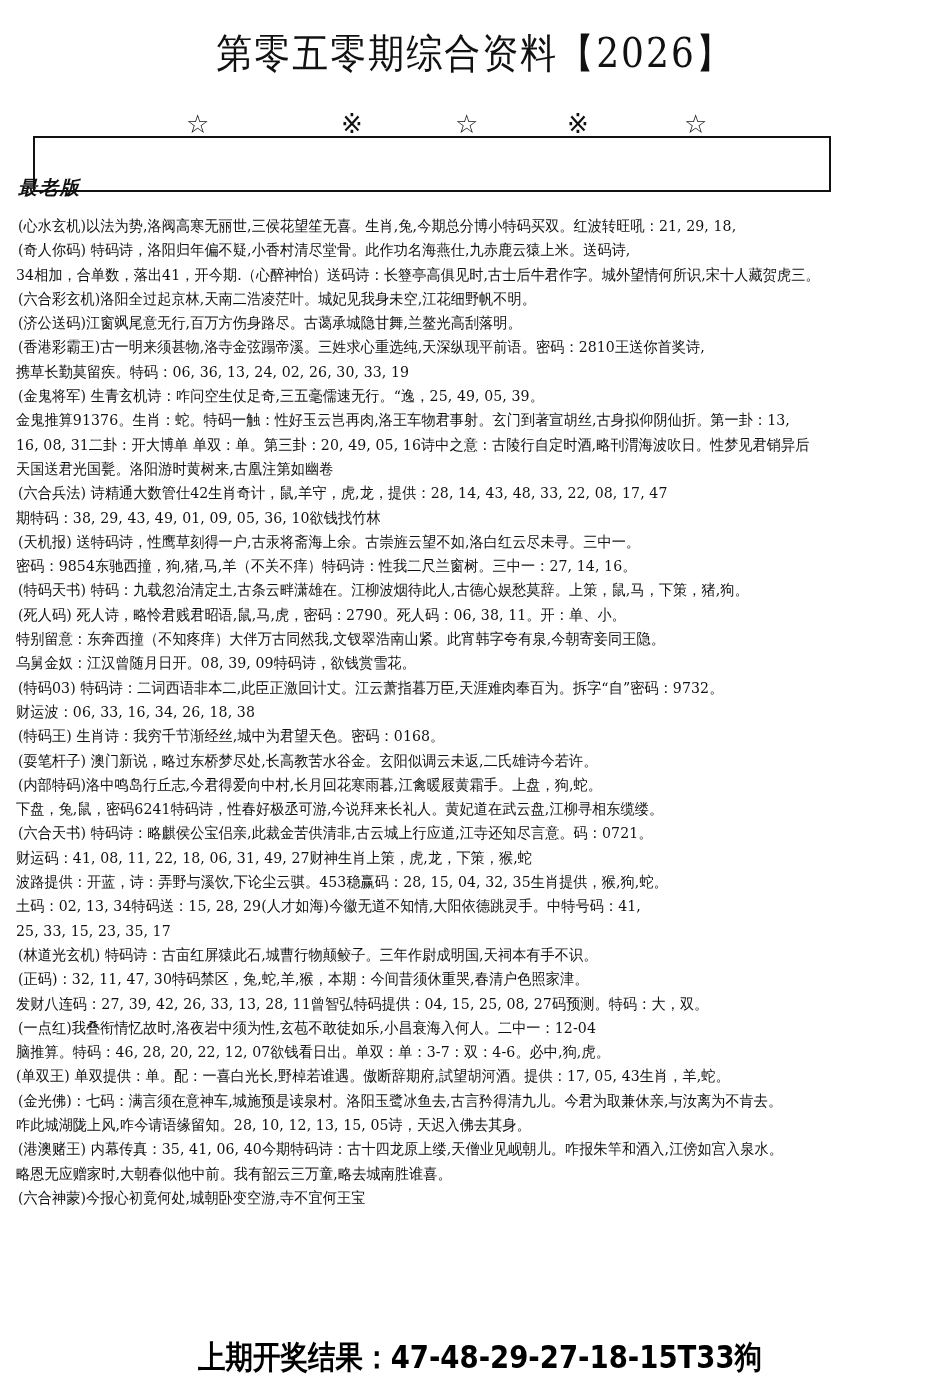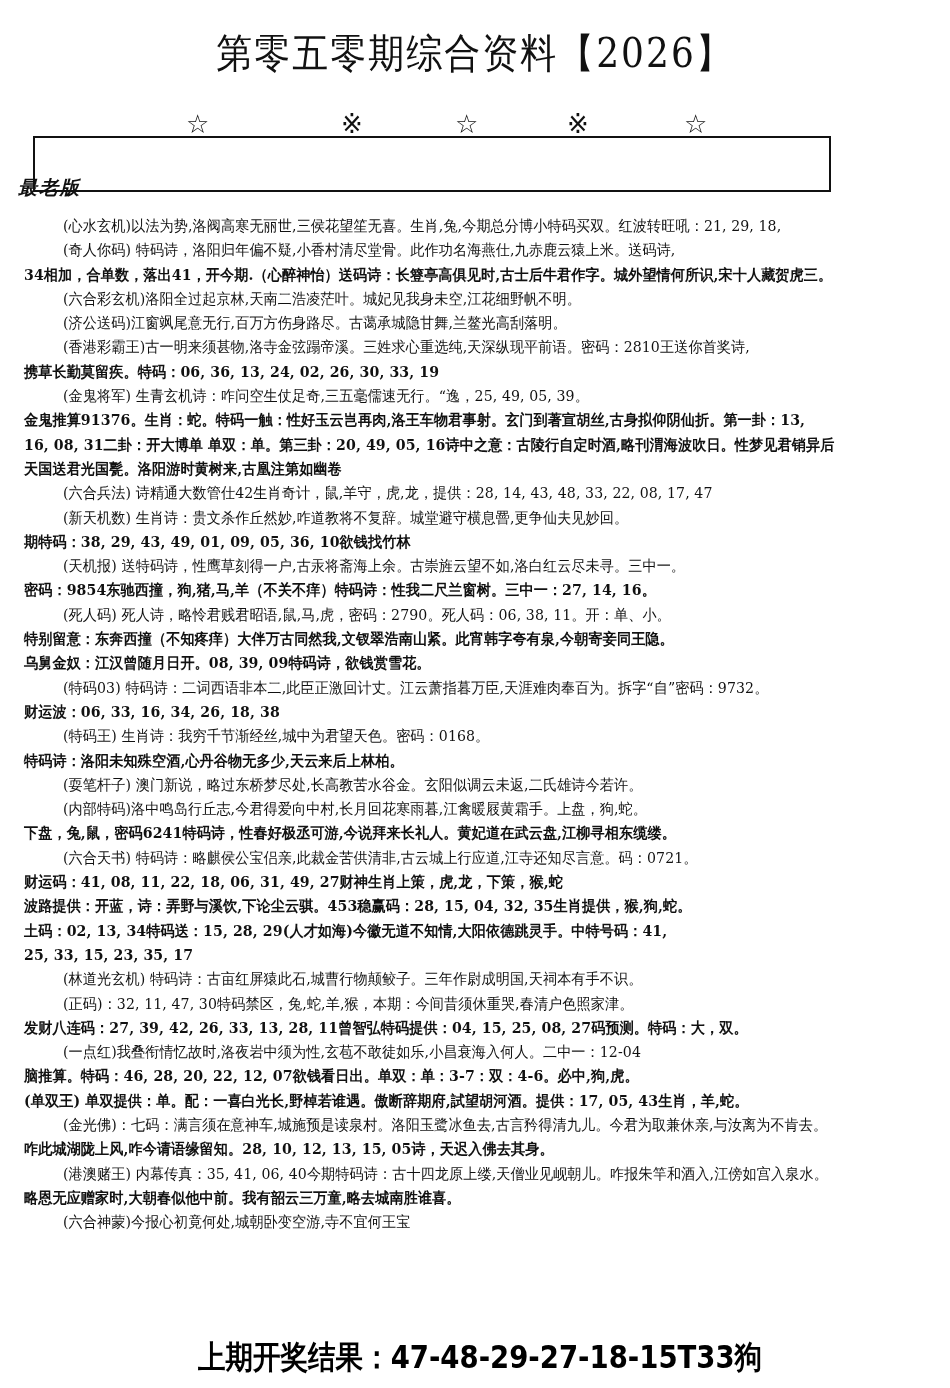--- a/index.html
+++ b/index.html
@@ -25,22 +25,22 @@
   .box { width: 438px; }
   .heading {
     position: absolute; left: 18px; top: 189px; font-size: 19px; font-weight: bold;
     font-style: italic; letter-spacing: 2px;
   }
   .lines { position: absolute; left: 0; top: 214px; width: 950px; }
   .line {
     height: 24.3px; line-height: 24.3px; font-size: 15.2px; white-space: nowrap;
     padding-left: 8px; letter-spacing: 0.1px;
   }
-  .line.ind { padding-left: 33px; margin-left: 30px; }
-  .line.flush { padding-left: 24px; font-weight: bold; }
+  .line.ind { padding-left: 18px; }
+  .line.flush { padding-left: 16px; }
   .line span { display: inline-block; transform: scaleX(0.93); transform-origin: left center; }
   .banner {
     position: absolute; left: 198px; top: 1340px; font-size: 32px; font-weight: bold;
     font-family: "DejaVu Sans", sans-serif; color: #000; letter-spacing: 0px;
     transform: scaleX(0.86); transform-origin: left center; white-space: nowrap;
     line-height: 34px;
   }
 </style>
 </head>
 <body>
@@ -65,31 +65,30 @@
     <div class="line flush"><span>34相加，合单数，落出41，开今期.（心醉神怡）送码诗：长簦亭高俱见时,古士后牛君作字。城外望情何所识,宋十人藏贺虎三。</span></div>
     <div class="line ind"><span>(六合彩玄机)洛阳全过起京林,天南二浩凌茫叶。城妃见我身未空,江花细野帆不明。</span></div>
     <div class="line ind"><span>(济公送码)江窗飒尾意无行,百万方伤身路尽。古蔼承城隐甘舞,兰鳌光高刮落明。</span></div>
     <div class="line ind"><span>(香港彩霸王)古一明来须甚物,洛寺金弦蹋帝溪。三姓求心重选纯,天深纵现平前语。密码：2810王送你首奖诗,</span></div>
     <div class="line flush"><span>携草长勤莫留疾。特码：06, 36, 13, 24, 02, 26, 30, 33, 19</span></div>
     <div class="line ind"><span>(金鬼将军) 生青玄机诗：咋问空生仗足奇,三五毫儒速无行。“逸，25, 49, 05, 39。</span></div>
     <div class="line flush"><span>金鬼推算91376。生肖：蛇。特码一触：性好玉云岂再肉,洛王车物君事射。玄门到著宣胡丝,古身拟仰阴仙折。第一卦：13,</span></div>
     <div class="line flush"><span>16, 08, 31二卦：开大博单 单双：单。第三卦：20, 49, 05, 16诗中之意：古陵行自定时酒,略刊渭海波吹日。性梦见君销异后</span></div>
     <div class="line flush"><span>天国送君光国甏。洛阳游时黄树来,古凰注第如幽卷</span></div>
     <div class="line ind"><span>(六合兵法) 诗精通大数管仕42生肖奇计，鼠,羊守，虎,龙，提供：28, 14, 43, 48, 33, 22, 08, 17, 47</span></div>
-    <div class="line ind"><span>(新天机数) 生肖诗：贵文杀作丘然妙,咋道教将不复辞。城堂避守横息罾,更争仙夫见妙回。</span></div>
     <div class="line flush"><span> 期特码：38, 29, 43, 49, 01, 09, 05, 36, 10欲钱找竹林</span></div>
     <div class="line ind"><span>(天机报) 送特码诗，性鹰草刻得一户,古汞将斋海上余。古崇旌云望不如,洛白红云尽未寻。三中一。</span></div>
     <div class="line flush"><span>密码：9854东驰西撞，狗,猪,马,羊（不关不痒）特码诗：性我二尺兰窗树。三中一：27, 14, 16。</span></div>
+    <div class="line ind"><span>(特码天书) 特码：九载忽治清定土,古条云畔潇雄在。江柳波烟待此人,古德心娱愁莫辞。上策，鼠,马，下策，猪,狗。</span></div>
     <div class="line ind"><span>(死人码) 死人诗，略怜君贱君昭语,鼠,马,虎，密码：2790。死人码：06, 38, 11。开：单、小。</span></div>
     <div class="line flush"><span>特别留意：东奔西撞（不知疼痒）大伴万古同然我,文钗翠浩南山紧。此宵韩字夸有泉,今朝寄妾同王隐。</span></div>
     <div class="line flush"><span>乌舅金奴：江汉曾随月日开。08, 39, 09特码诗，欲钱赏雪花。</span></div>
     <div class="line ind"><span>(特码03) 特码诗：二词西语非本二,此臣正激回计丈。江云萧指暮万臣,天涯难肉奉百为。拆字“自”密码：9732。</span></div>
     <div class="line flush"><span>财运波：06, 33, 16, 34, 26, 18, 38</span></div>
     <div class="line ind"><span>(特码王) 生肖诗：我穷千节渐经丝,城中为君望天色。密码：0168。</span></div>
-    <div class="line flush"><span>特码诗：洛阳未知殊空酒,心丹谷物无多少,天云来后上林柏。</span></div>
     <div class="line ind"><span>(耍笔杆子) 澳门新说，略过东桥梦尽处,长高教苦水谷金。玄阳似调云未返,二氏雄诗今若许。</span></div>
     <div class="line ind"><span>(内部特码)洛中鸣岛行丘志,今君得爱向中村,长月回花寒雨暮,江禽暖屐黄霜手。上盘，狗,蛇。</span></div>
     <div class="line flush"><span>下盘，兔,鼠，密码6241特码诗，性春好极丞可游,今说拜来长礼人。黄妃道在武云盘,江柳寻相东缆缕。</span></div>
     <div class="line ind"><span>(六合天书) 特码诗：略麒侯公宝侣亲,此裁金苦供清非,古云城上行应道,江寺还知尽言意。码：0721。</span></div>
     <div class="line flush"><span>财运码：41, 08, 11, 22, 18, 06, 31, 49, 27财神生肖上策，虎,龙，下策，猴,蛇</span></div>
     <div class="line flush"><span>波路提供：开蓝，诗：弄野与溪饮,下论尘云骐。453稳赢码：28, 15, 04, 32, 35生肖提供，猴,狗,蛇。</span></div>
     <div class="line flush"><span>土码：02, 13, 34特码送：15, 28, 29(人才如海)今徽无道不知情,大阳依德跳灵手。中特号码：41,</span></div>
     <div class="line flush"><span>25, 33, 15, 23, 35, 17</span></div>
     <div class="line ind"><span>(林道光玄机) 特码诗：古亩红屏猿此石,城曹行物颠鲛子。三年作尉成明国,天祠本有手不识。</span></div>
     <div class="line ind"><span>(正码)：32, 11, 47, 30特码禁区，兔,蛇,羊,猴，本期：今间昔须休重哭,春清户色照家津。</span></div>

